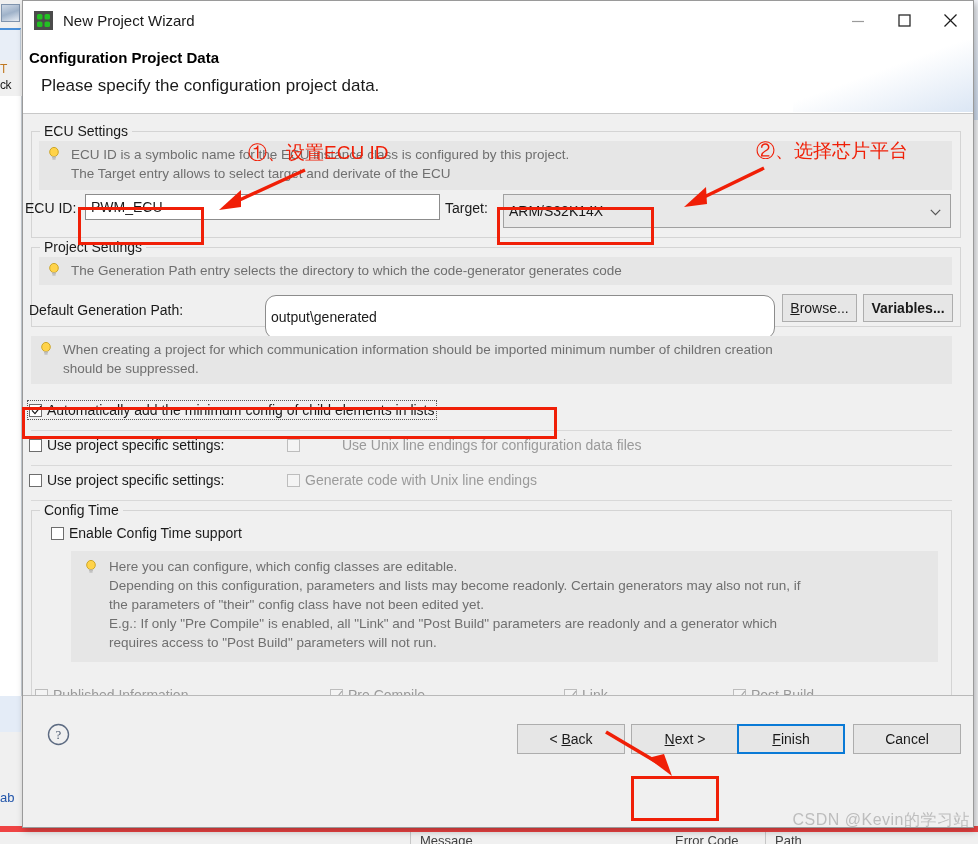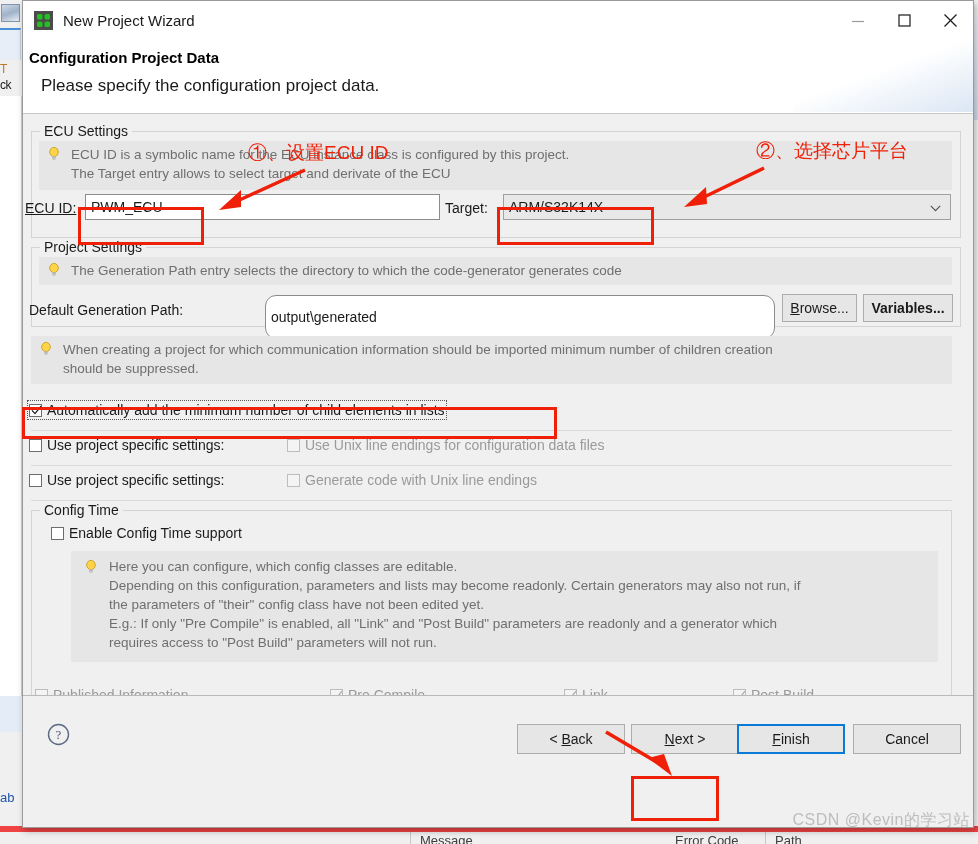--- a/index.html
+++ b/index.html
@@ -332,25 +332,25 @@
           <svg width="12" height="14" viewBox="0 0 12 14">
             <ellipse cx="6" cy="5" rx="4.3" ry="4.6" fill="#ffd34a" stroke="#c8a01e" stroke-width="0.9"></ellipse>
             <rect x="4" y="9.4" width="4" height="1.5" fill="#b9b9b9"></rect>
             <rect x="4.4" y="11.2" width="3.2" height="1.4" fill="#b9b9b9"></rect>
           </svg>
         </span>
         <p>ECU ID is a symbolic name for the ECU instance class is configured by this project.</p>
         <p>The Target entry allows to select target and derivate of the ECU</p>
       </div>
 
-      <span class="lbl" style="left:2px; top:86px;text-decoration:underline;">ECU ID:</span>
+      <span class="lbl" style="left:2px; top:86px;">ECU ID:</span>
       <div class="textfield" style="left:62px; top:80px; width:355px; height:26px;">PWM_ECU</div>
 
       <span class="lbl" style="left:422px; top:86px;">Target:</span>
-      <div class="combo" style="left:480px; top:80px; width:448px; height:26px;">
+      <div class="combo" style="left:480px; top:80px; width:448px; height:34px;">
         <span>ARM/S32K14X</span>
         <span class="caret">
           <svg width="11" height="7" viewBox="0 0 11 7">
               <polyline points="0.8,0.8 5.5,5.6 10.2,0.8" fill="none" stroke="#555" stroke-width="1.2"></polyline>
             </svg>
         </span>
       </div>
 
       <div class="group" style="left:8px; top:133px; width:930px; height:80px;">
         <span class="group-label">Project Settings</span>
@@ -387,30 +387,30 @@
         <p>When creating a project for which communication information should be imported minimum number of children creation</p>
         <p>should be suppressed.</p>
       </div>
 
       <div class="cbrow focusdots" style="left:6px; top:288px;">
         <span class="cbox">
           <svg width="11" height="11" viewBox="0 0 11 11">
               <polyline points="1,5.3 4,8.6 10,1.2" fill="none" stroke="#1a1a1a" stroke-width="1.25"></polyline>
             </svg>
         </span>
-        <span class="cbtext">Automatically add the minimum number of child elements in lists</span>
+        <span class="cbtext">Automatically add the minimum config of child elements in lists</span>
       </div>
 
       <div class="sep" style="left:8px; top:316px; width:921px;"></div>
 
       <div class="cbrow" style="left:6px; top:323px;">
         <span class="cbox"></span>
         <span class="cbtext">Use project specific settings:</span>
       </div>
-      <div class="cbrow" style="left:264px; top:323px;">
+      <div class="cbrow" style="left:264px; top:323px;gap:37px;">
         <span class="cbox dis"></span>
         <span class="cbtext dim">Use Unix line endings for configuration data files</span>
       </div>
 
       <div class="sep" style="left:8px; top:351px; width:921px;"></div>
 
       <div class="cbrow" style="left:6px; top:358px;">
         <span class="cbox"></span>
         <span class="cbtext">Use project specific settings:</span>
       </div>

